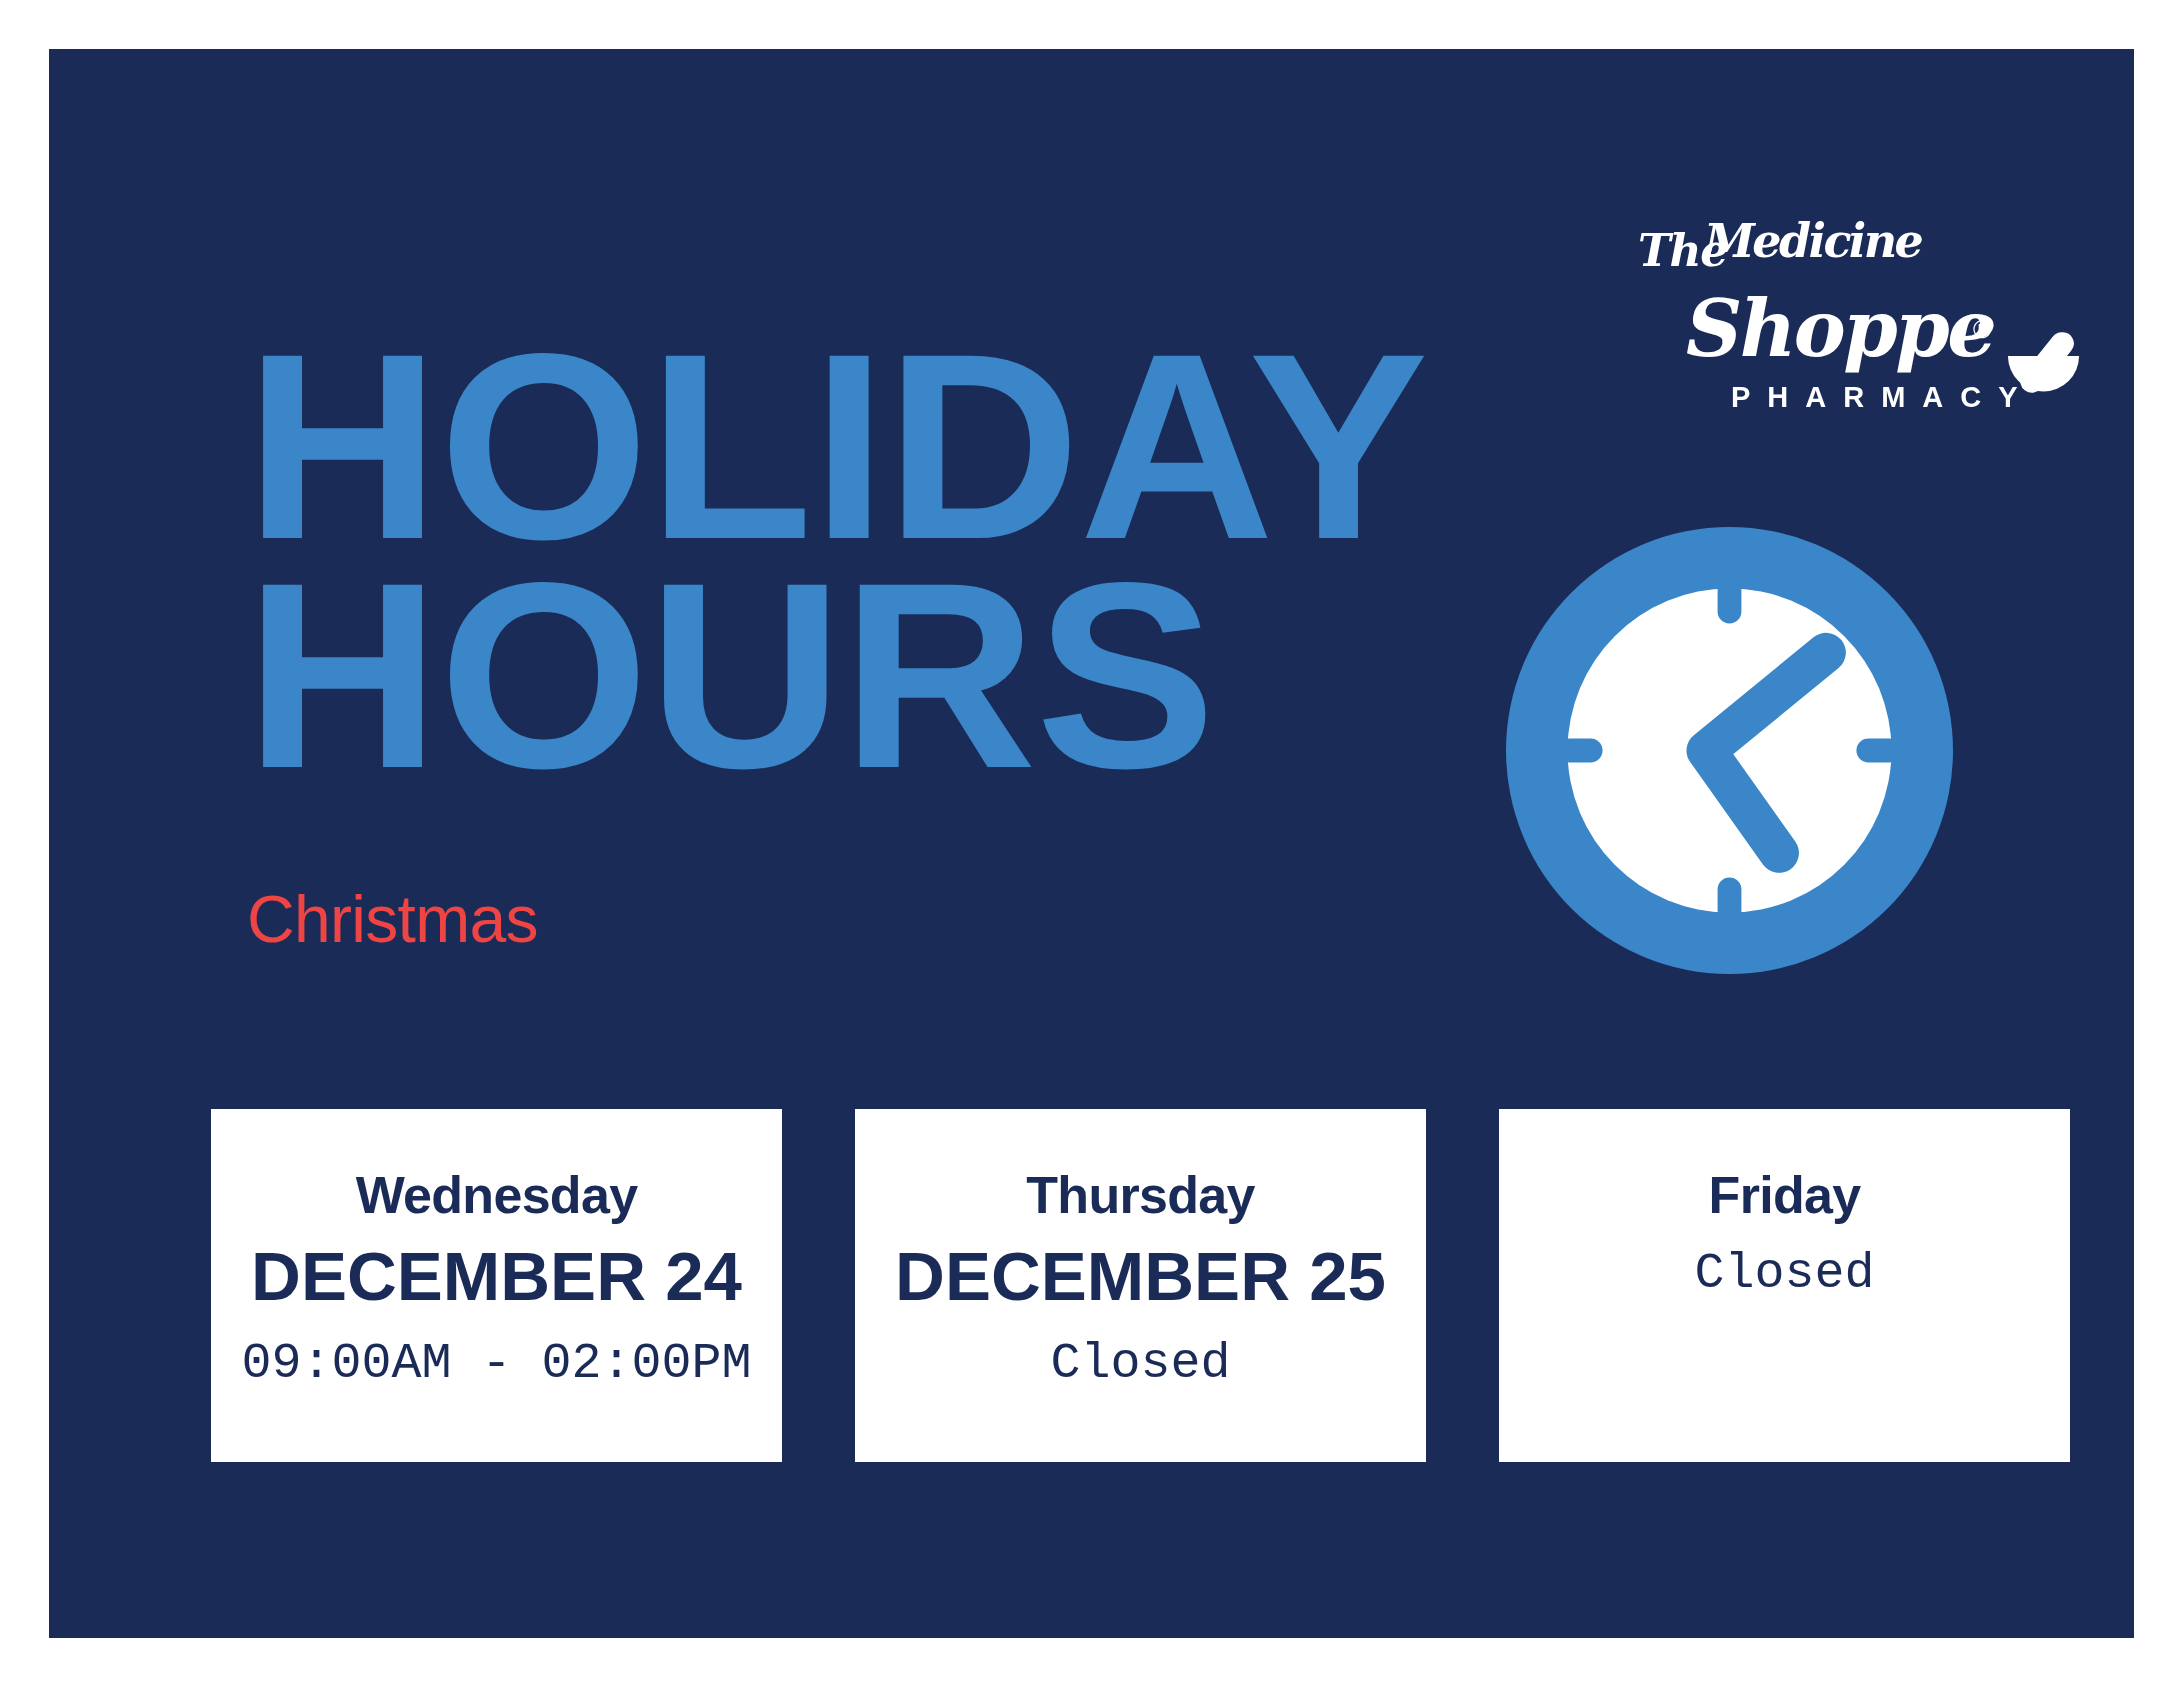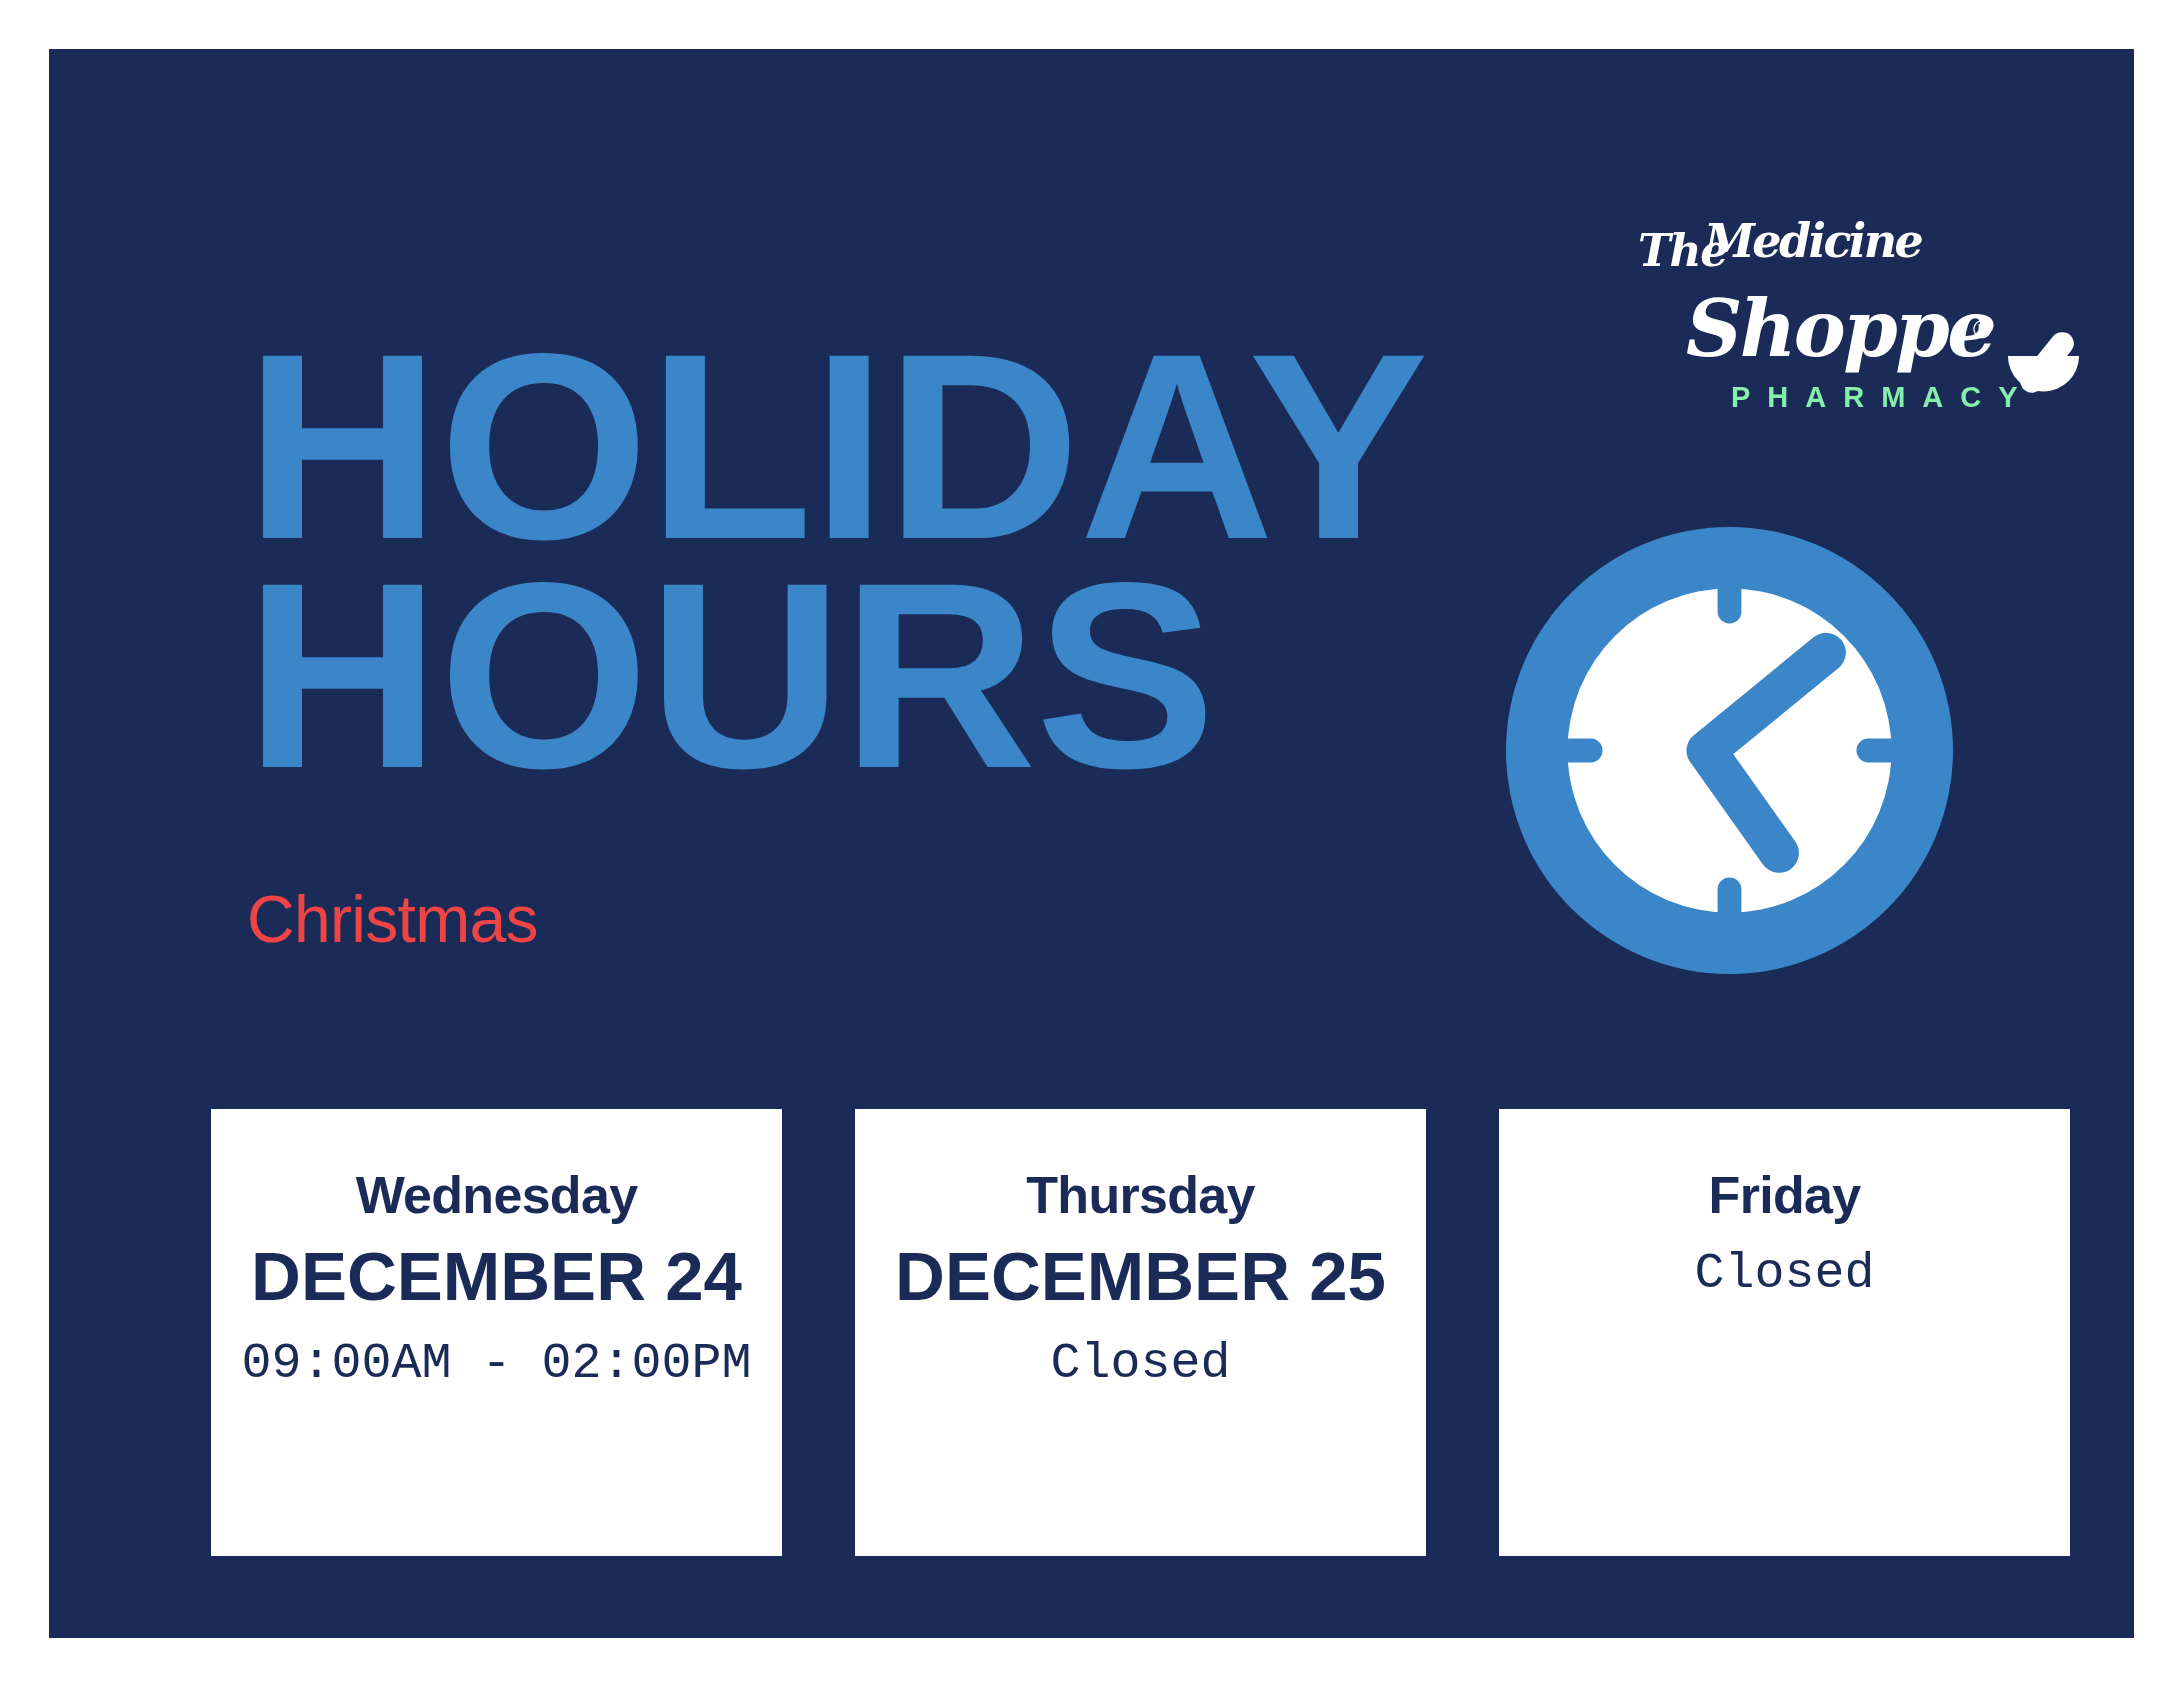--- a/index.html
+++ b/index.html
@@ -83,21 +83,21 @@
     height: 73px;
   }
   .brand-pharmacy {
     position: absolute;
     left: 97px;
     top: 159px;
     font-family: "Liberation Sans", sans-serif;
     font-weight: bold;
     font-size: 29px;
     letter-spacing: 17px;
-    color: #86efac;
+    color: #ffffff;
     white-space: nowrap;
   }
 
   
   .headline {
     position: absolute;
     left: 196px;
     top: 278px;
     color: #3A86C8;
     font-family: "Liberation Sans", sans-serif;
@@ -138,21 +138,21 @@
     width: 447px;
     height: 447px;
   }
 
   
   .cards {
     position: absolute;
     left: 162px;
     top: 1060px;
     width: 1859px;
-    height: 447px;
+    height: 353px;
     display: flex;
     gap: 73px;
   }
   .card {
     flex: 1 1 0;
     background: #ffffff;
     display: flex;
     flex-direction: column;
     align-items: center;
     justify-content: flex-start;

